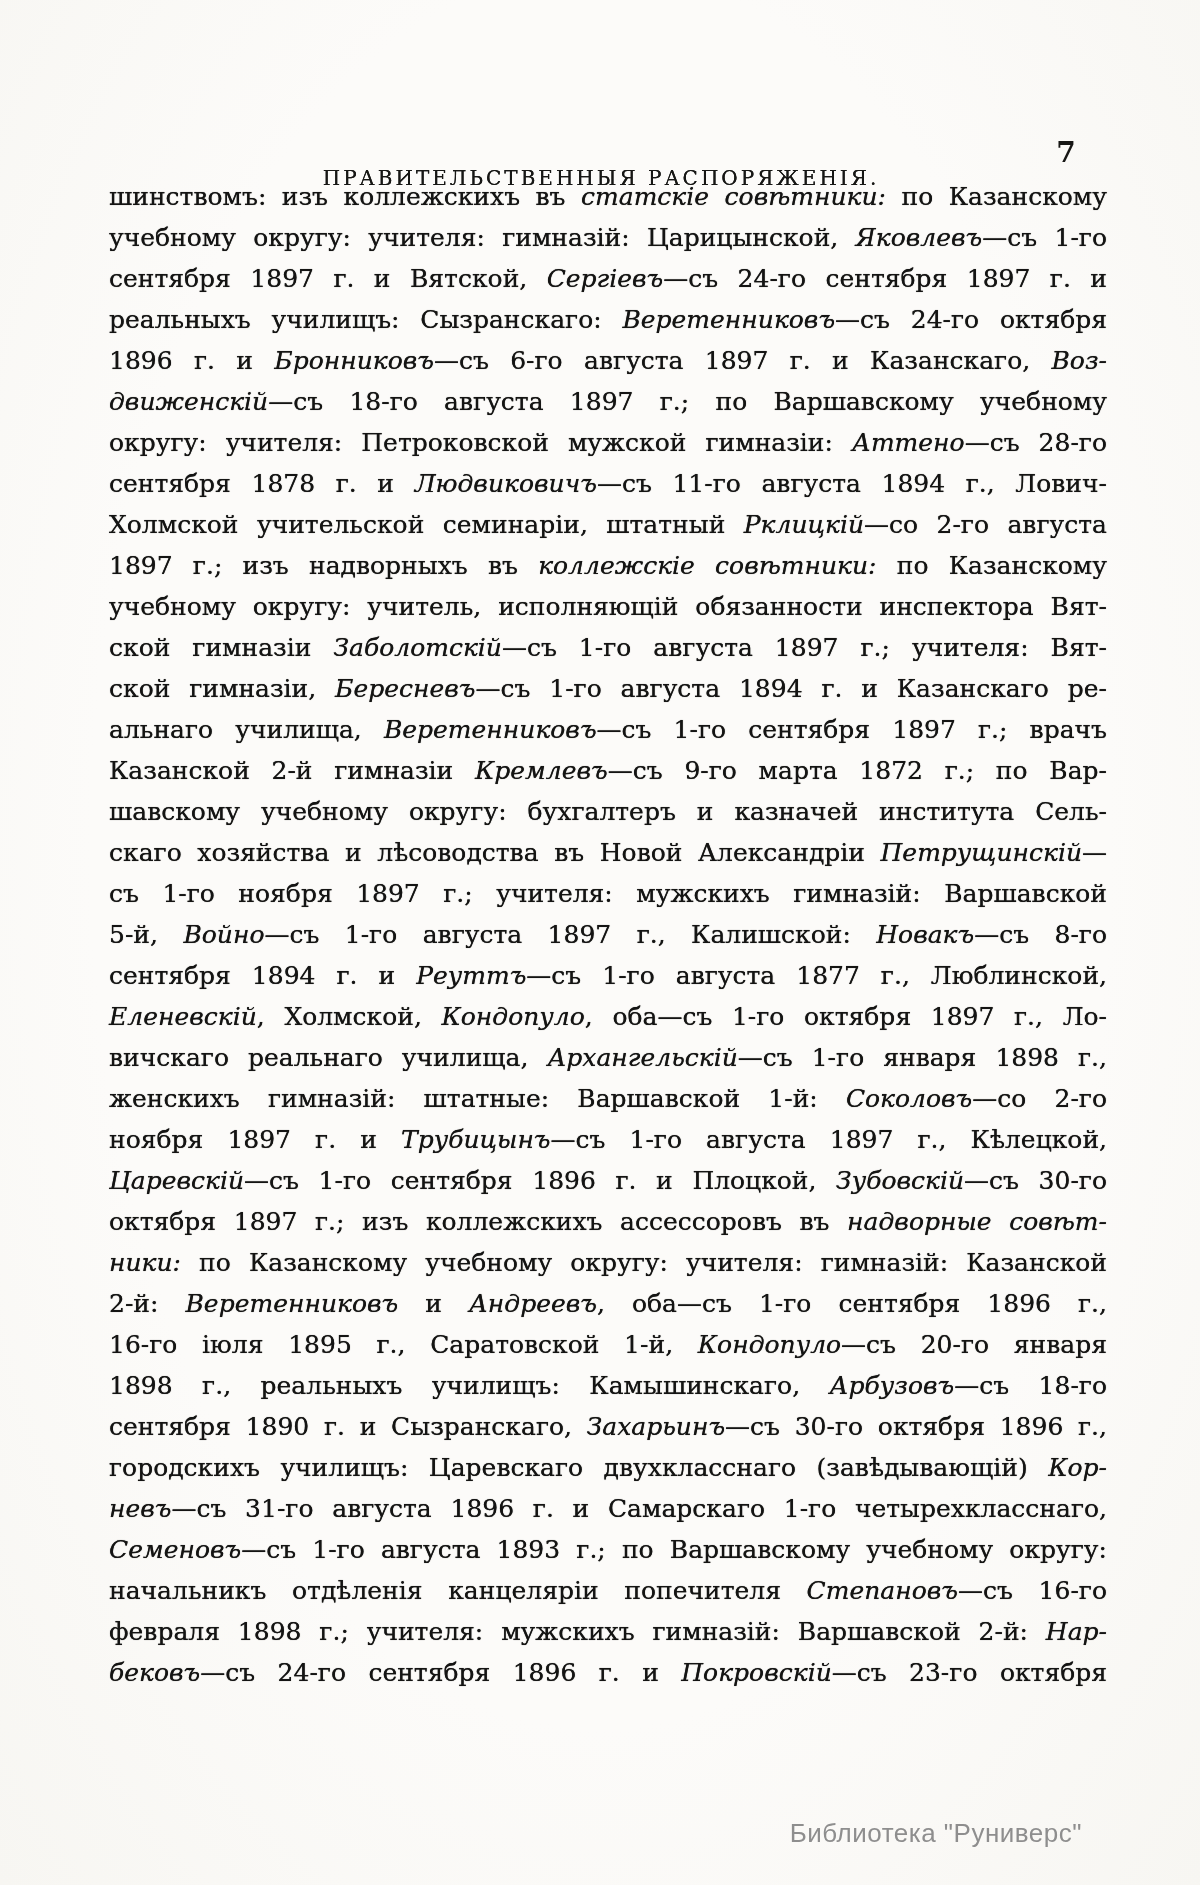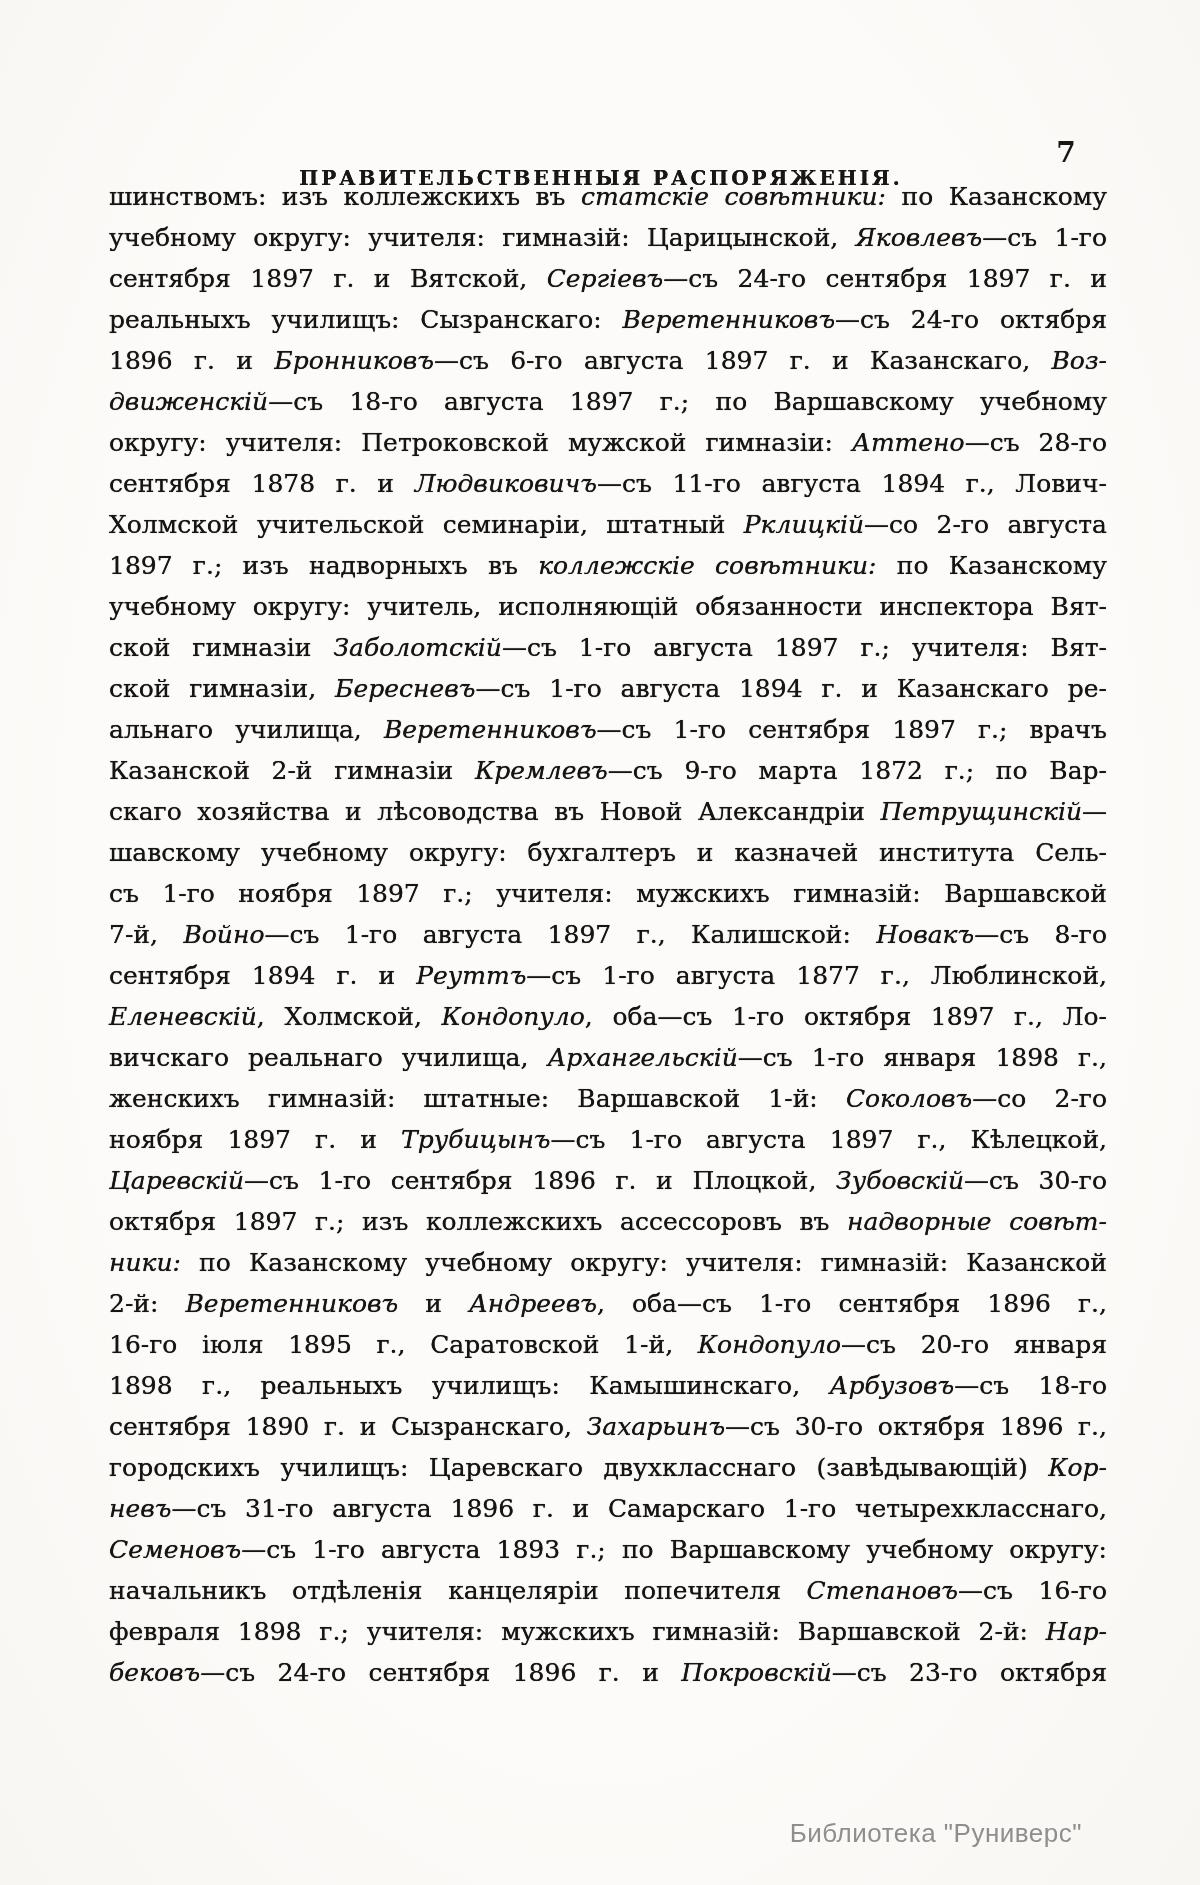--- a/index.html
+++ b/index.html
@@ -13,21 +13,21 @@
   .page {
     position: relative;
     width: 1200px; height: 1885px;
     background: radial-gradient(ellipse at 50% 45%, #fcfbf9 60%, #f7f6f2 100%);
   }
   .header-title {
     position: absolute;
     left: 95px; top: 166px; width: 1012px;
     text-align: center;
     font-size: 20px;
-    font-weight: bold;
+    font-weight: normal;
     letter-spacing: 3px;
     color: #171715;
     text-shadow: 0 0 0.6px #171715;
     white-space: nowrap;
   }
   .page-number {
     position: absolute;
     left: 1046px; top: 136px;
     width: 40px;
     text-align: center;
@@ -75,24 +75,24 @@
       <div class="line"><span class="it">движенскій</span><span>—съ 18-го августа 1897 г.; по Варшавскому учебному</span></div>
       <div class="line"><span>округу: учителя: Петроковской мужской гимназіи: </span><span class="it">Аттено</span><span>—съ 28-го</span></div>
       <div class="line"><span>сентября 1878 г. и </span><span class="it">Людвиковичъ</span><span>—съ 11-го августа 1894 г., Лович-</span></div>
       <div class="line"><span>Холмской учительской семинаріи, штатный </span><span class="it">Рклицкій</span><span>—со 2-го августа</span></div>
       <div class="line"><span>1897 г.; изъ надворныхъ въ </span><span class="it">коллежскіе совѣтники:</span><span> по Казанскому</span></div>
       <div class="line"><span>учебному округу: учитель, исполняющій обязанности инспектора Вят-</span></div>
       <div class="line"><span>ской гимназіи </span><span class="it">Заболотскій</span><span>—съ 1-го августа 1897 г.; учителя: Вят-</span></div>
       <div class="line"><span>ской гимназіи, </span><span class="it">Бересневъ</span><span>—съ 1-го августа 1894 г. и Казанскаго ре-</span></div>
       <div class="line"><span>альнаго училища, </span><span class="it">Веретенниковъ</span><span>—съ 1-го сентября 1897 г.; врачъ</span></div>
       <div class="line"><span>Казанской 2-й гимназіи </span><span class="it">Кремлевъ</span><span>—съ 9-го марта 1872 г.; по Вар-</span></div>
+      <div class="line"><span>шавскому учебному округу: бухгалтеръ и казначей института Сель-</span></div>
       <div class="line"><span>скаго хозяйства и лѣсоводства въ Новой Александріи </span><span class="it">Петрущинскій</span><span>—</span></div>
-      <div class="line"><span>шавскому учебному округу: бухгалтеръ и казначей института Сель-</span></div>
       <div class="line"><span>съ 1-го ноября 1897 г.; учителя: мужскихъ гимназій: Варшавской</span></div>
-      <div class="line"><span>7-й, </span><span class="it">Войно</span><span>—съ 1-го августа 1897 г., Калишской: </span><span class="it">Новакъ</span><span>—съ 8-го</span></div>
+      <div class="line"><span>5-й, </span><span class="it">Войно</span><span>—съ 1-го августа 1897 г., Калишской: </span><span class="it">Новакъ</span><span>—съ 8-го</span></div>
       <div class="line"><span>сентября 1894 г. и </span><span class="it">Реуттъ</span><span>—съ 1-го августа 1877 г., Люблинской,</span></div>
       <div class="line"><span class="it">Еленевскій</span><span>, Холмской, </span><span class="it">Кондопуло</span><span>, оба—съ 1-го октября 1897 г., Ло-</span></div>
       <div class="line"><span>вичскаго реальнаго училища, </span><span class="it">Архангельскій</span><span>—съ 1-го января 1898 г.,</span></div>
       <div class="line"><span>женскихъ гимназій: штатные: Варшавской 1-й: </span><span class="it">Соколовъ</span><span>—со 2-го</span></div>
       <div class="line"><span>ноября 1897 г. и </span><span class="it">Трубицынъ</span><span>—съ 1-го августа 1897 г., Кѣлецкой,</span></div>
       <div class="line"><span class="it">Царевскій</span><span>—съ 1-го сентября 1896 г. и Плоцкой, </span><span class="it">Зубовскій</span><span>—съ 30-го</span></div>
       <div class="line"><span>октября 1897 г.; изъ коллежскихъ ассессоровъ въ </span><span class="it">надворные совѣт-</span></div>
       <div class="line"><span class="it">ники:</span><span> по Казанскому учебному округу: учителя: гимназій: Казанской</span></div>
       <div class="line"><span>2-й: </span><span class="it">Веретенниковъ</span><span> и </span><span class="it">Андреевъ</span><span>, оба—съ 1-го сентября 1896 г.,</span></div>
       <div class="line"><span>16-го іюля 1895 г., Саратовской 1-й, </span><span class="it">Кондопуло</span><span>—съ 20-го января</span></div>

